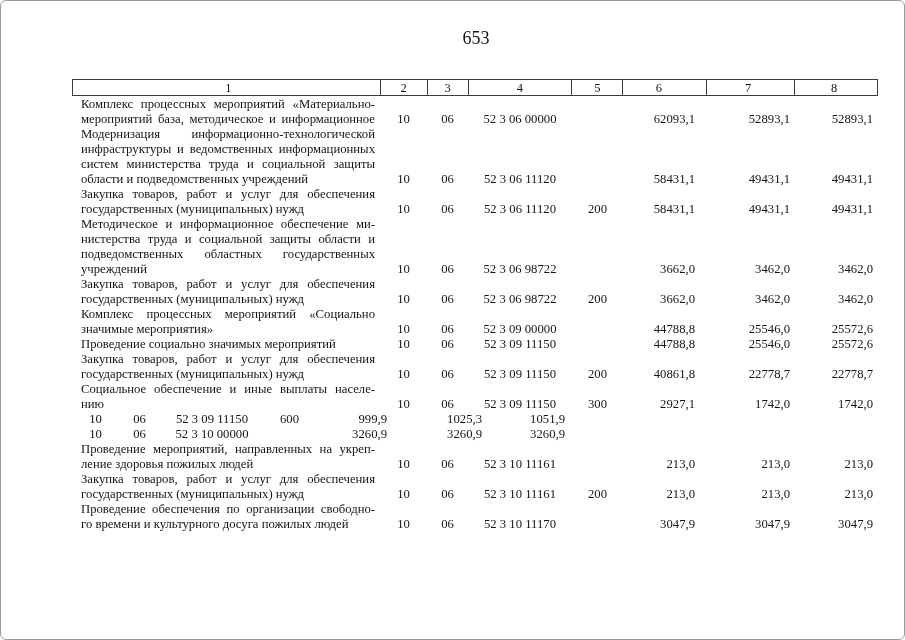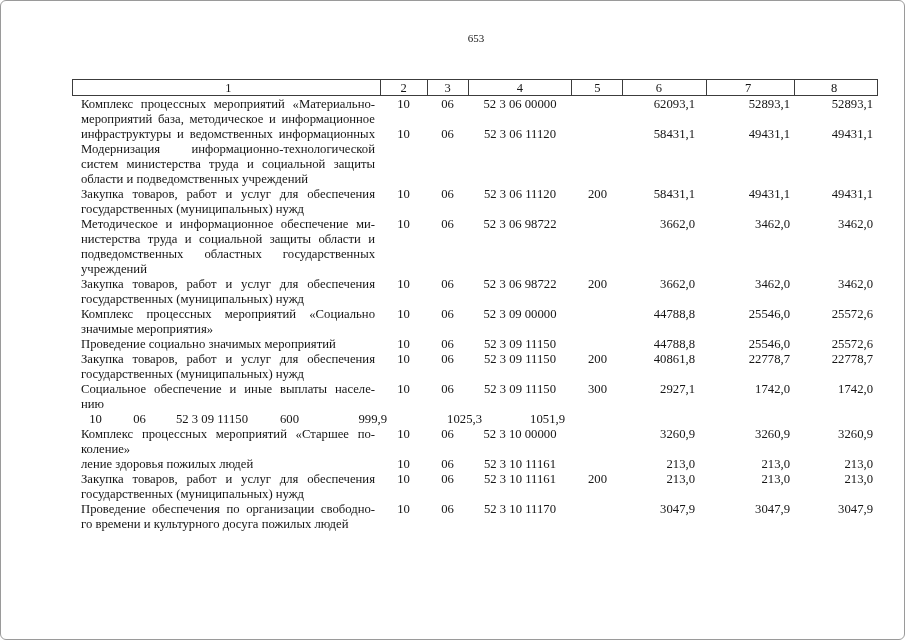--- a/index.html
+++ b/index.html
@@ -18,21 +18,21 @@
     font-family: "Liberation Serif", serif;
     color: #151515;
     overflow: hidden;
   }
   .page-number {
     position: absolute;
     top: 29px;
     left: 72px;
     width: 806px;
     text-align: center;
-    font-size: 11px;
+    font-size: 18px;
     line-height: 16px;
   }
   .budget-table {
     position: absolute;
     left: 71px;
     top: 78px;
     width: 806px;
   }
   .thead {
     display: flex;
@@ -49,20 +49,21 @@
     font-size: 12.5px;
     line-height: 14px;
     border-right: 1.5px solid #3c3c3c;
   }
   .thead .hc:last-child { border-right: none; }
   .tbody {
     margin-top: 1px;
   }
   .row {
     display: flex;
+    align-items: flex-end;
   }
   .c {
     box-sizing: border-box;
     font-size: 12.7px;
     line-height: 15px;
     white-space: normal;
   }
   .c1 { width: 308px; padding-left: 9px;  padding-right: 5px; }
   .c2 { width: 47px;  text-align: center; }
   .c3 { width: 41px;  text-align: center; }
@@ -103,22 +104,22 @@
           <div class="c c2">10</div>
           <div class="c c3">06</div>
           <div class="c c4">52 3 06 00000</div>
           <div class="c c5"></div>
           <div class="c c6">62093,1</div>
           <div class="c c7">52893,1</div>
           <div class="c c8">52893,1</div>
         </div>
         <div class="row">
           <div class="c c1">
+            <span class="tl fill">Модернизация информационно-технологической</span>
             <span class="tl fill">инфраструктуры и ведомственных информационных</span>
-            <span class="tl fill">Модернизация информационно-технологической</span>
             <span class="tl fill">систем министерства труда и социальной защиты</span>
             <span class="tl">области и подведомственных учреждений</span>
           </div>
           <div class="c c2">10</div>
           <div class="c c3">06</div>
           <div class="c c4">52 3 06 11120</div>
           <div class="c c5"></div>
           <div class="c c6">58431,1</div>
           <div class="c c7">49431,1</div>
           <div class="c c8">49431,1</div>
@@ -218,34 +219,31 @@
         <div class="row">
           <div class="c c2">10</div>
           <div class="c c3">06</div>
           <div class="c c4">52 3 09 11150</div>
           <div class="c c5">600</div>
           <div class="c c6">999,9</div>
           <div class="c c7">1025,3</div>
           <div class="c c8">1051,9</div>
         </div>
         <div class="row">
-          <div class="c c1">
-            <span class="tl fill">Комплекс процессных мероприятий «Старшее по-</span>
-            <span class="tl">коление»</span>
-          </div>
           <div class="c c2">10</div>
           <div class="c c3">06</div>
           <div class="c c4">52 3 10 00000</div>
           <div class="c c5"></div>
           <div class="c c6">3260,9</div>
           <div class="c c7">3260,9</div>
           <div class="c c8">3260,9</div>
         </div>
         <div class="row">
           <div class="c c1">
+            <span class="tl fill">Проведение мероприятий, направленных на укреп-</span>
             <span class="tl">ление здоровья пожилых людей</span>
           </div>
           <div class="c c2">10</div>
           <div class="c c3">06</div>
           <div class="c c4">52 3 10 11161</div>
           <div class="c c5"></div>
           <div class="c c6">213,0</div>
           <div class="c c7">213,0</div>
           <div class="c c8">213,0</div>
         </div>

